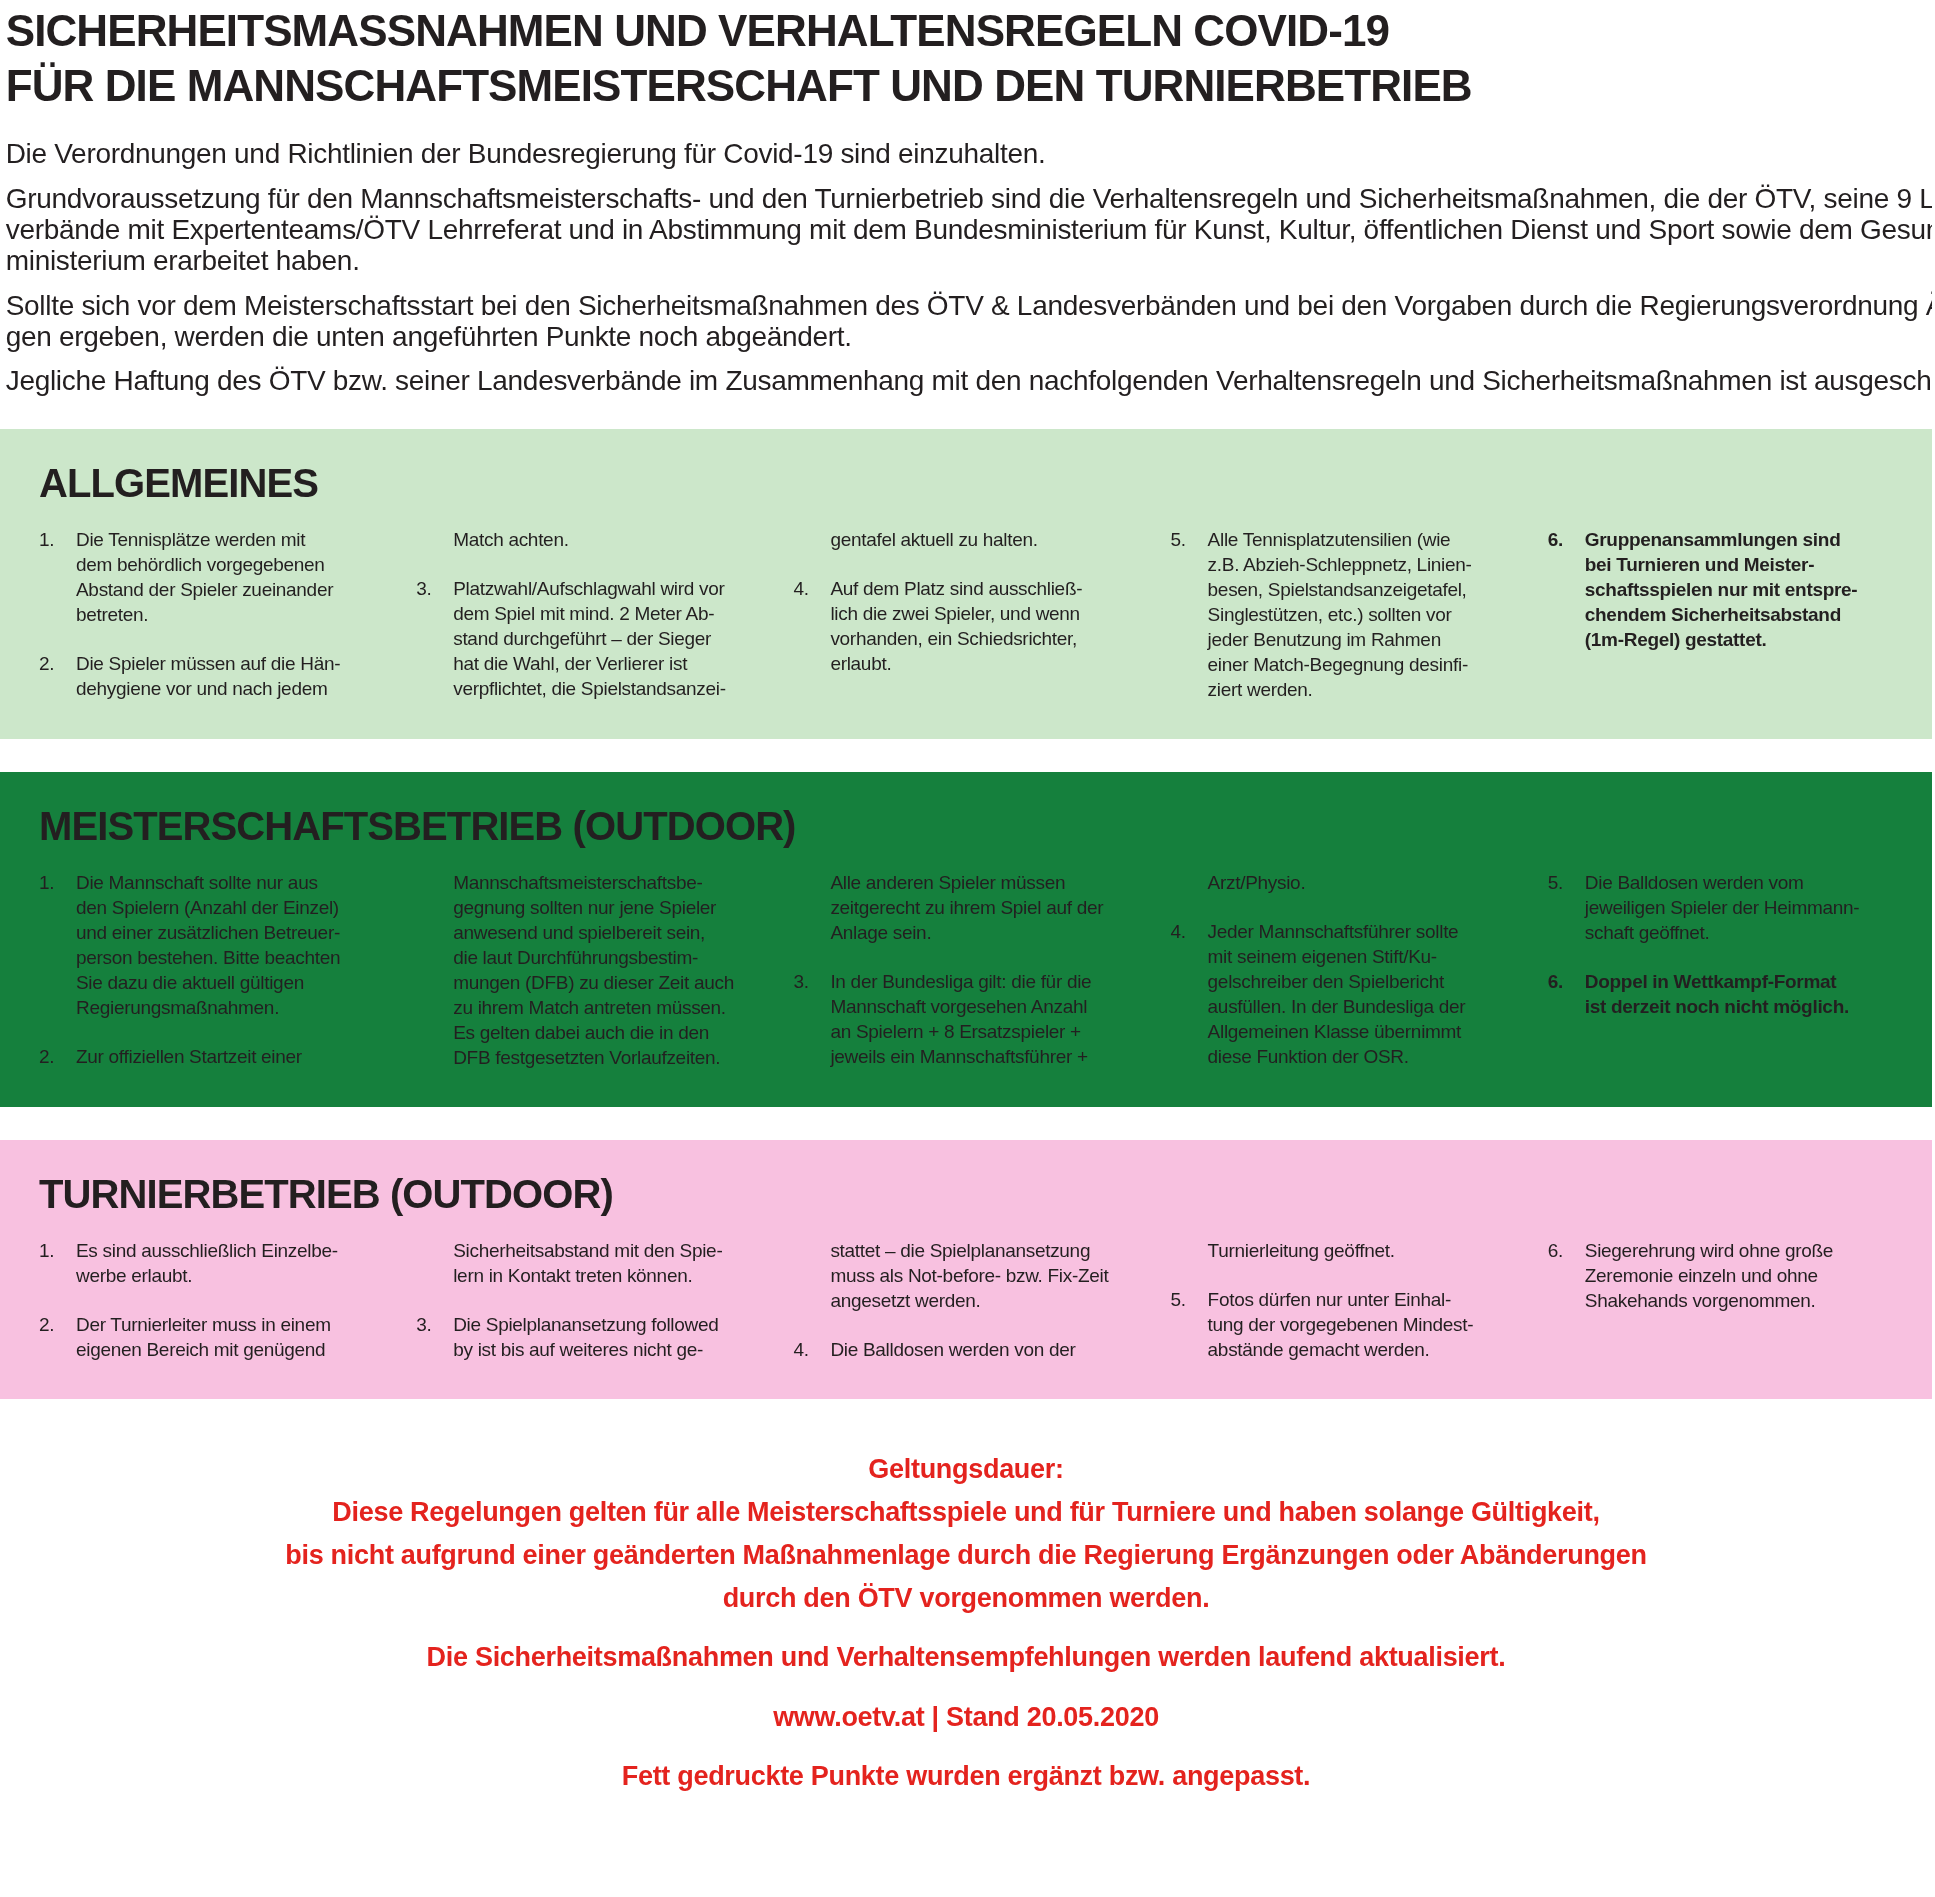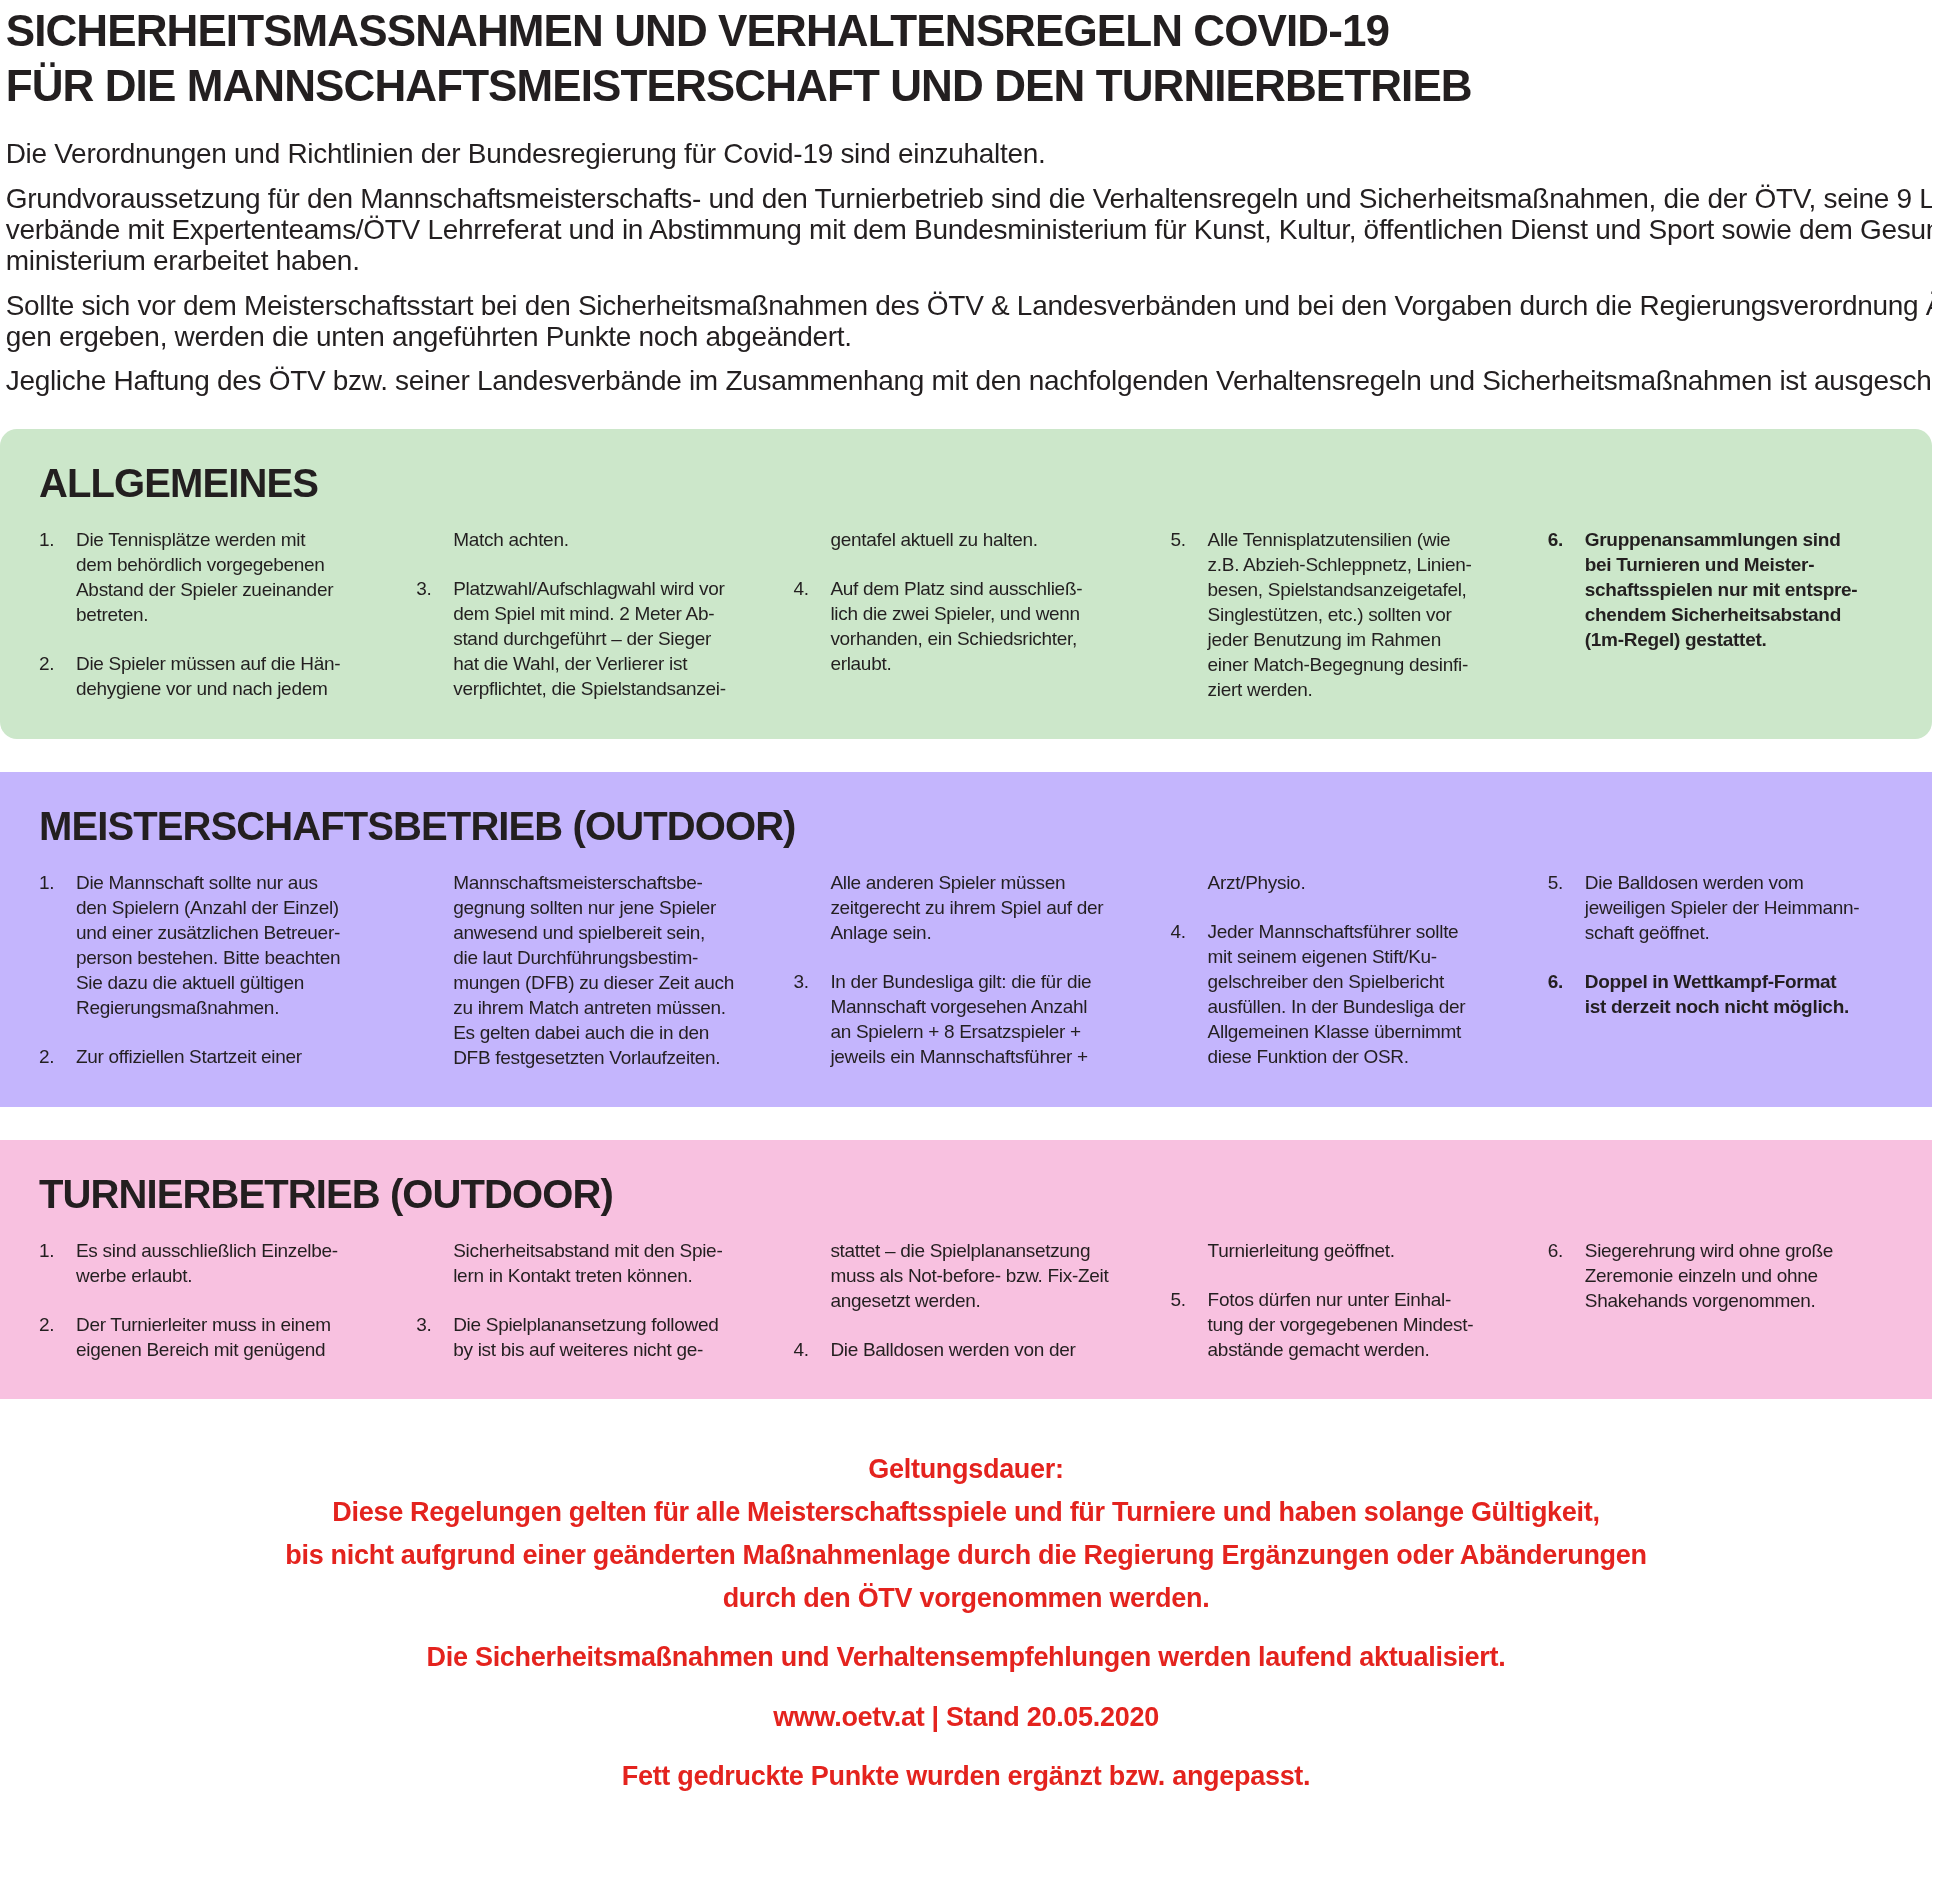--- a/index.html
+++ b/index.html
@@ -82,21 +82,21 @@
     <p>Die Verordnungen und Richtlinien der Bundesregierung für Covid-19 sind einzuhalten.</p>
     <p>Grundvoraussetzung für den Mannschaftsmeisterschafts- und den Turnierbetrieb sind die Verhaltensregeln und Sicherheitsmaßnahmen, die der ÖTV, seine 9 Landes-
 verbände mit Expertenteams/ÖTV Lehrreferat und in Abstimmung mit dem Bundesministerium für Kunst, Kultur, öffentlichen Dienst und Sport sowie dem Gesundheits-
 ministerium erarbeitet haben.</p>
     <p>Sollte sich vor dem Meisterschaftsstart bei den Sicherheitsmaßnahmen des ÖTV &amp; Landesverbänden und bei den Vorgaben durch die Regierungsverordnung Änderun-
 gen ergeben, werden die unten angeführten Punkte noch abgeändert.</p>
     <p>Jegliche Haftung des ÖTV bzw. seiner Landesverbände im Zusammenhang mit den nachfolgenden Verhaltensregeln und Sicherheitsmaßnahmen ist ausgeschlossen.</p>
   </div>
 
   <div id="sections-host">
-      <section class="box" style="background: rgb(204, 231, 202); border-radius: 17px;">
+      <section class="box" style="background: rgb(204, 231, 202);">
         <h2>ALLGEMEINES</h2>
         <div class="cols">
           <div class="col">
             <div class="item">
               <span class="num">1.</span>
               <span class="txt">Die Tennisplätze werden mit
 dem behördlich vorgegebenen
 Abstand der Spieler zueinander
 betreten.</span>
             </div>
@@ -150,21 +150,21 @@
               <span class="num">6.</span>
               <span class="txt">Gruppenansammlungen sind
 bei Turnieren und Meister-
 schaftsspielen nur mit entspre-
 chendem Sicherheitsabstand
 (1m-Regel) gestattet.</span>
             </div>
           </div>
         </div>
       </section>
-      <section class="box" style="background: #c4b5fd;">
+      <section class="box" style="background: #15803d;">
         <h2>MEISTERSCHAFTSBETRIEB (OUTDOOR)</h2>
         <div class="cols">
           <div class="col">
             <div class="item">
               <span class="num">1.</span>
               <span class="txt">Die Mannschaft sollte nur aus
 den Spielern (Anzahl der Einzel)
 und einer zusätzlichen Betreuer-
 person bestehen. Bitte beachten
 Sie dazu die aktuell gültigen

